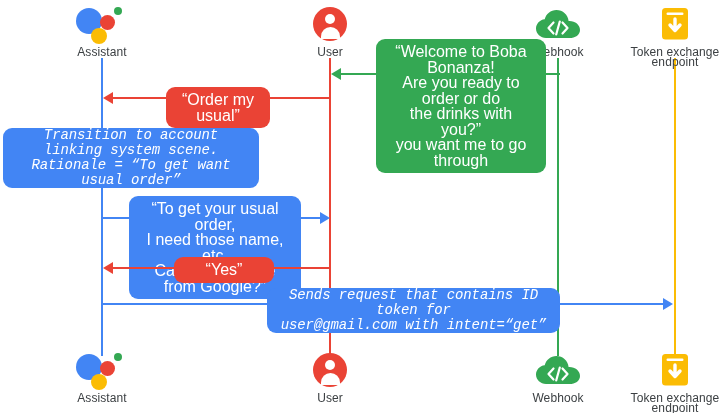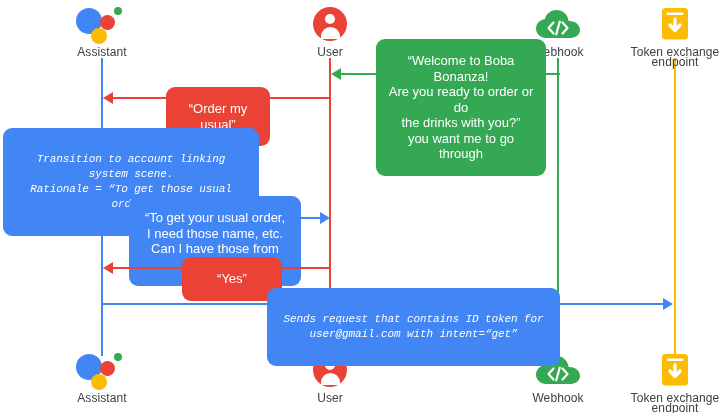--- a/index.html
+++ b/index.html
@@ -64,24 +64,24 @@
   .c-green{background:#34a853;}
   .hb-blue-r{border-left-color:#4285f4;}
   .hb-red{border-right-color:#ea4335;}
   .hb-green{border-right-color:#34a853;}
 
   
   .bubble{
     position:absolute;border-radius:9px;color:#ffffff;
     text-align:center;box-sizing:border-box;
   }
-  .bubble.speech{font-size:13px;line-height:15.5px;padding:14px 12px;}
+  .bubble.speech{font-size:16px;line-height:15.5px;padding:5px 12px;}
   .bubble.note{
     font-family:"Liberation Mono", monospace;font-style:italic;
-    font-size:11px;line-height:15px;padding:24px 12px;letter-spacing:-.1px;
+    font-size:14px;line-height:15px;padding:0 12px;letter-spacing:-.1px;
   }
   .b-green{background:#34a853;}
   .b-red{background:#ea4335;}
   .b-blue{background:#4285f4;}
 </style>
 </head>
 <body>
 
 <div id="stage">
 
@@ -205,34 +205,34 @@
   <div class="arrow-line c-green" style="left:557px;top:73px;width:2px;height:36px;"></div>
 
   <div class="arrow-line c-red" style="left:107px;top:97px;width:224px;"></div>
   <div class="arrow-head ah-left hb-red" style="left:103px;top:92px;"></div>
   <div class="bubble speech b-red" style="left:166px;top:87px;width:104px;">
     <div>“Order my usual”</div>
   </div>
 
   <div class="bubble note b-blue" style="left:3px;top:128px;width:256px;">
     <div>Transition to account linking system scene.</div>
-    <div>Rationale = “To get those usual order”</div>
+    <div>Rationale = “To get want usual order”</div>
   </div>
 
   <div class="arrow-line c-blue" style="left:102px;top:217px;width:222px;"></div>
   <div class="arrow-head ah-right hb-blue-r" style="left:320px;top:212px;"></div>
   <div class="bubble speech b-blue" style="left:129px;top:196px;width:172px;">
     <div>“To get your usual order,</div>
     <div>I need those name, etc.</div>
     <div>Can I have those from Google?”</div>
   </div>
 
   <div class="arrow-line c-red" style="left:107px;top:267px;width:224px;"></div>
   <div class="arrow-head ah-left hb-red" style="left:103px;top:262px;"></div>
-  <div class="bubble speech b-red" style="left:182px;top:257px;width:100px;">
+  <div class="bubble speech b-red" style="left:174px;top:257px;width:100px;">
     <div>“Yes”</div>
   </div>
 
   <div class="arrow-line c-blue" style="left:102px;top:303px;width:565px;"></div>
   <div class="arrow-head ah-right hb-blue-r" style="left:663px;top:298px;"></div>
   <div class="bubble note b-blue" style="left:267px;top:288px;width:293px;">
     <div>Sends request that contains ID token for</div>
     <div>user@gmail.com with intent=“get”</div>
   </div>
 

